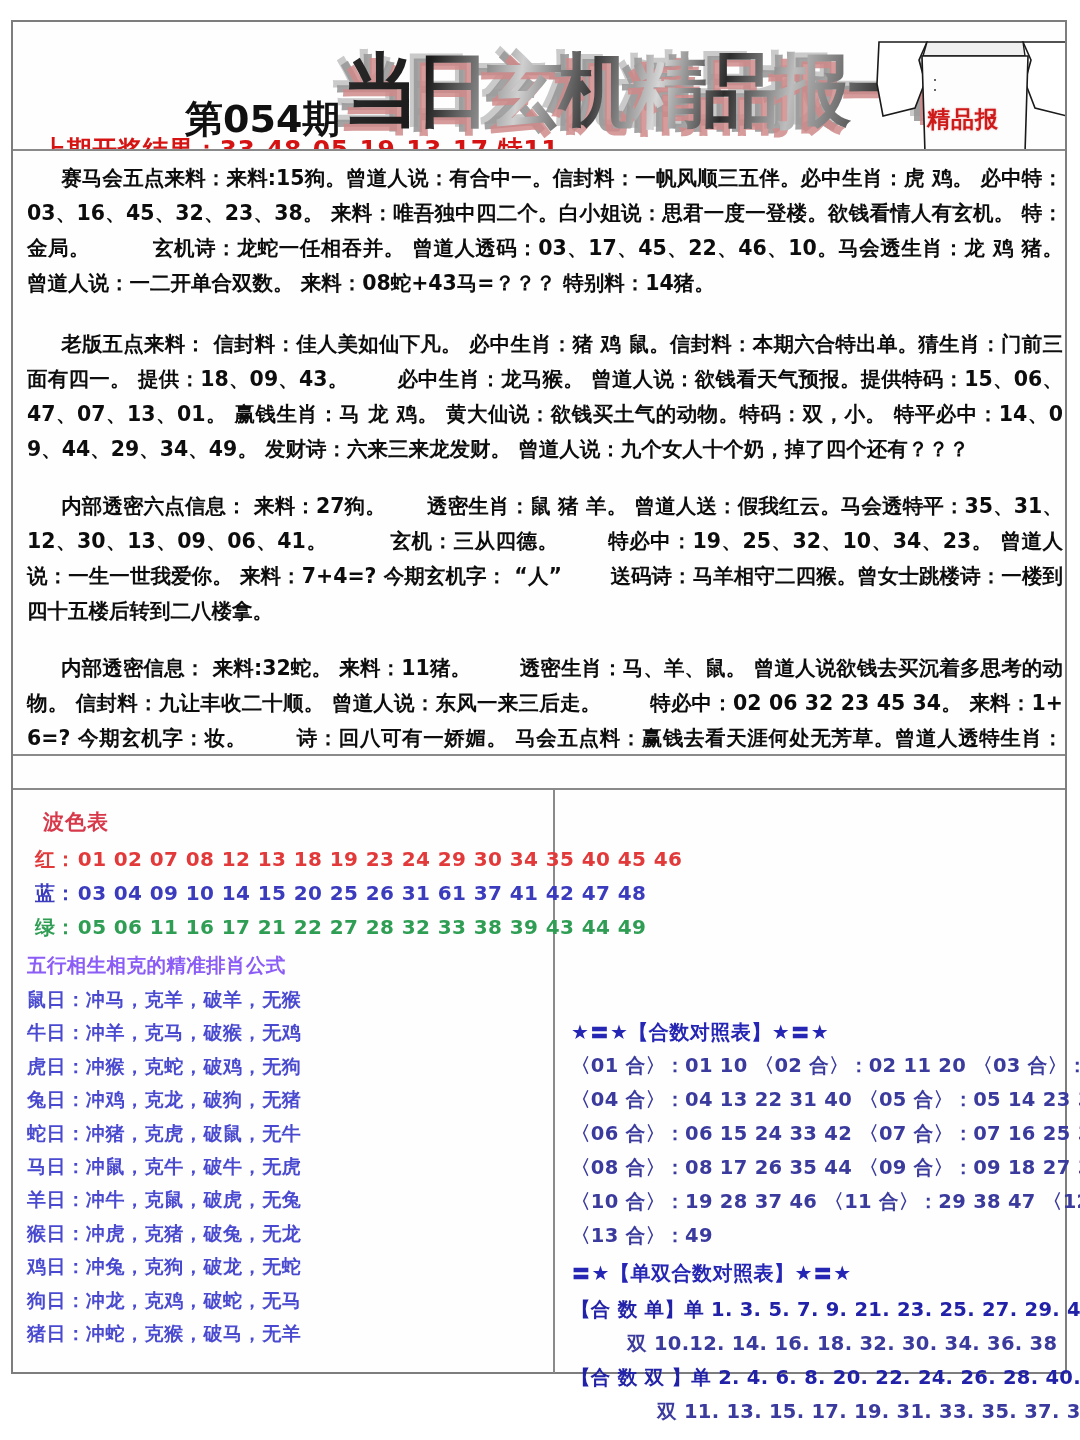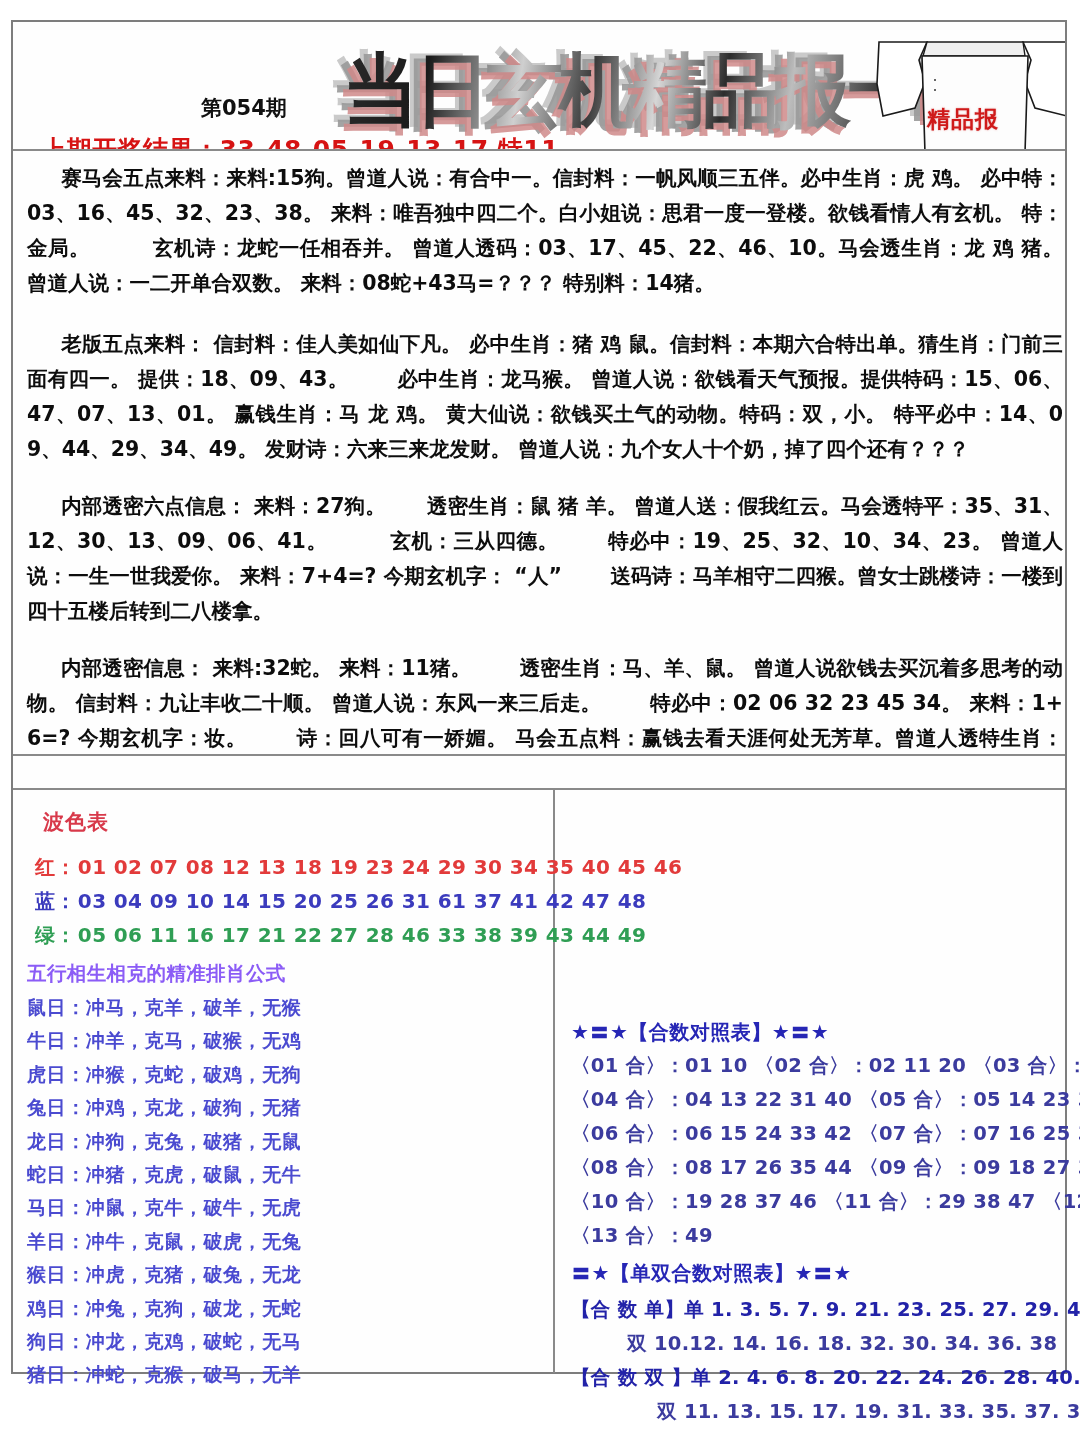--- a/index.html
+++ b/index.html
@@ -42,26 +42,25 @@
     height: 129px;
     border-bottom: 2px solid #8a8a8a;
     box-sizing: border-box;
     overflow: hidden;
   }
 
   .issue-label {
     position: absolute;
     left: 172px;
     top: 72px;
-    font-size: 21px;
+    font-size: 38px;
     font-weight: 700;
     color: #111;
     letter-spacing: 0px;
     white-space: nowrap;
-    margin-left: 16px;
   }
 
   .prev-result {
     position: absolute;
     left: 28px;
     top: 111px;
     font-size: 25px;
     font-weight: 700;
     color: #d61313;
     white-space: nowrap;
@@ -198,21 +197,21 @@
     flex: 1;
     box-sizing: border-box;
     padding: 0 10px 0 16px;
     position: relative;
   }
 
   .bose-title {
     font-size: 21px;
     font-weight: 700;
     color: #d8394a;
-    margin: 4px 0 14px 16px;
+    margin: 4px 0 6px 16px;
     letter-spacing: 1px;
   }
   .wave-row {
     font-size: 20px;
     font-weight: 700;
     line-height: 34px;
     white-space: nowrap;
     letter-spacing: 0.4px;
     margin-left: 8px;
   }
@@ -313,30 +312,29 @@
       <div class="col-left">
         <div class="bose-title">波色表</div>
 
         <div class="wave-row">
           <span class="lbl wave-red">红：</span><span class="wave-red">01 02 07 08 12 13 18 19 23 24 29 30 34 35 40 45 46</span>
         </div>
         <div class="wave-row">
           <span class="lbl wave-blue">蓝：</span><span class="wave-blue">03 04 09 10 14 15 20 25 26 31 61 37 41 42 47 48</span>
         </div>
         <div class="wave-row">
-          <span class="lbl wave-green">绿：</span><span class="wave-green">05 06 11 16 17 21 22 27 28 46 33 38 39 43 44 49</span>
+          <span class="lbl wave-green">绿：</span><span class="wave-green">05 06 11 16 17 21 22 27 28 32 33 38 39 43 44 49</span>
         </div>
 
         <div class="formula-title">五行相生相克的精准排肖公式</div>
 
         <div class="zodiac-line">鼠日：冲马，克羊，破羊，无猴</div>
         <div class="zodiac-line">牛日：冲羊，克马，破猴，无鸡</div>
         <div class="zodiac-line">虎日：冲猴，克蛇，破鸡，无狗</div>
         <div class="zodiac-line">兔日：冲鸡，克龙，破狗，无猪</div>
-        <div class="zodiac-line">龙日：冲狗，克兔，破猪，无鼠</div>
         <div class="zodiac-line">蛇日：冲猪，克虎，破鼠，无牛</div>
         <div class="zodiac-line">马日：冲鼠，克牛，破牛，无虎</div>
         <div class="zodiac-line">羊日：冲牛，克鼠，破虎，无兔</div>
         <div class="zodiac-line">猴日：冲虎，克猪，破兔，无龙</div>
         <div class="zodiac-line">鸡日：冲兔，克狗，破龙，无蛇</div>
         <div class="zodiac-line">狗日：冲龙，克鸡，破蛇，无马</div>
         <div class="zodiac-line">猪日：冲蛇，克猴，破马，无羊</div>
       </div>
 
       <div class="col-right">

